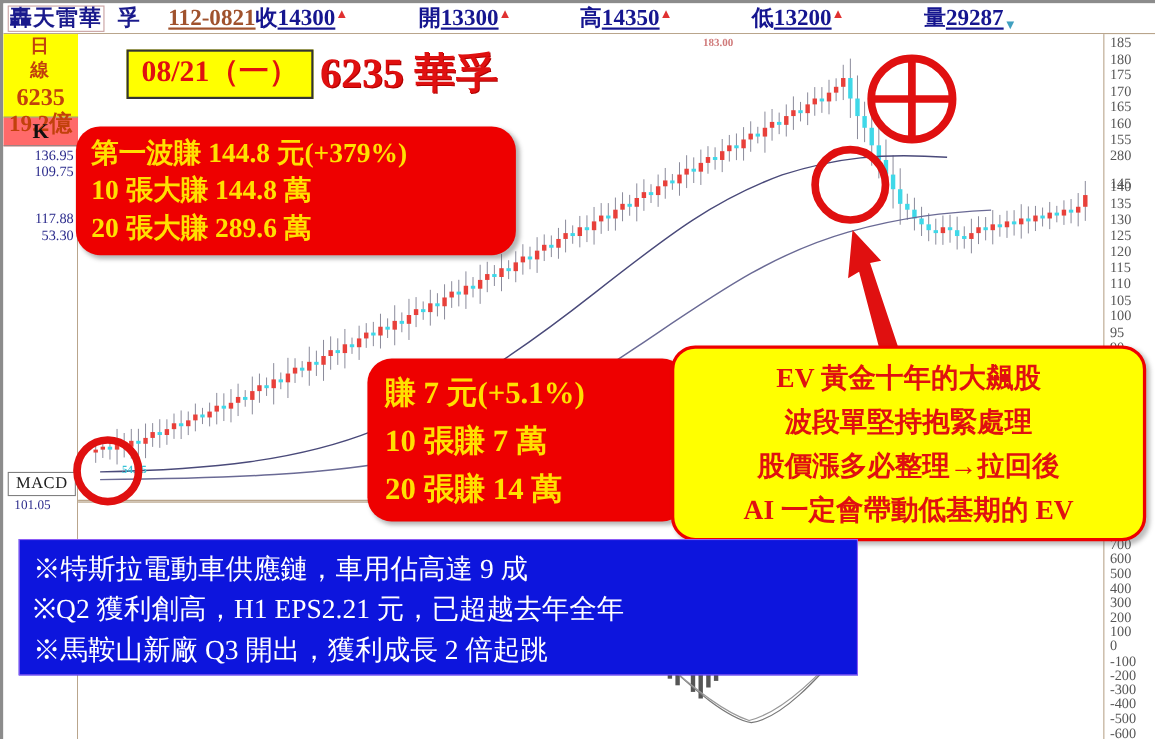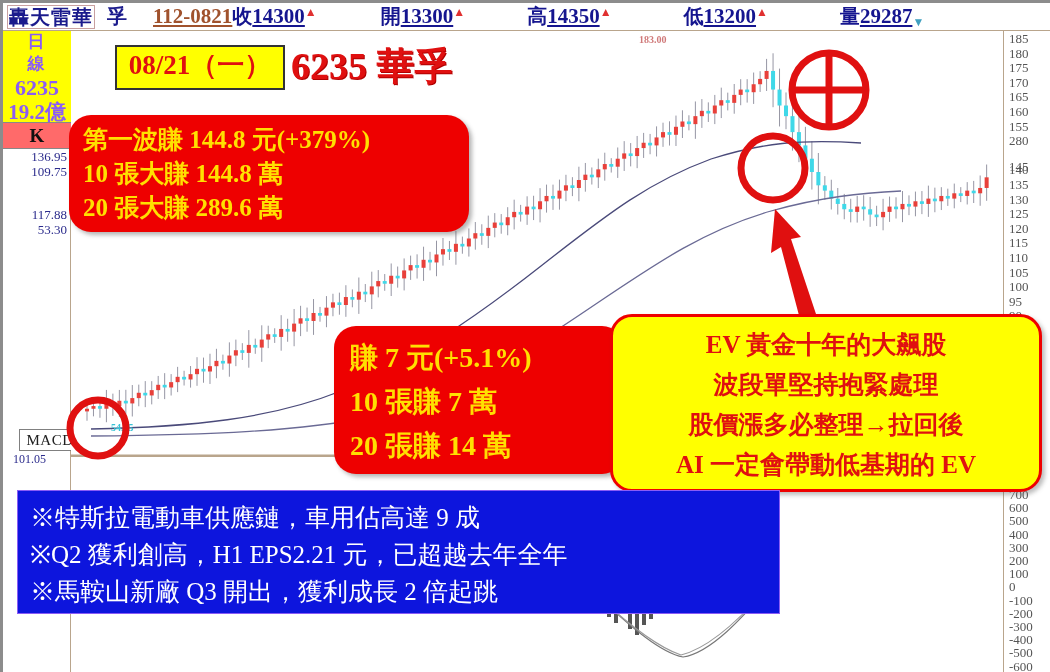--- a/index.html
+++ b/index.html
@@ -59,25 +59,25 @@
   .sp-d { margin-left: 72px; }
 
   
   #left-panel {
     position: absolute; left: 0; top: 28px;
     width: 68px; height: 644px;
     background: #ffffff;
     border-right: 1px solid #b9a58c;
   }
   #period-box {
-    width: 68px; height: 92px;
+    width: 68px; height: 76px;
     background: #ffff00;
     border-bottom: 1px solid #888;
     text-align: center;
-    color: #8b5cf6;
+    color: #c2410c;
   }
   .period-row {
     font-size: 17px; font-weight: bold;
     letter-spacing: 10px; padding-left: 8px; line-height: 22px;
   }
   .code-row { font-size: 22px; font-weight: bold; line-height: 25px; }
   .amt-row  { font-size: 21px; font-weight: bold; line-height: 25px; }
   #k-box {
     width: 68px; height: 26px;
     background: #ff6a6a;
@@ -85,21 +85,21 @@
     text-align: center;
     font-size: 19px; font-weight: bold; color: #101010;
     line-height: 26px;
   }
   .ma-val {
     text-align: right; padding-right: 3px;
     font-size: 13px; color: #2b2b8c; line-height: 15px;
   }
   .ma-gap { height: 28px; }
   #macd-label {
-    position: absolute; left: 16px; top: 426px;
+    position: absolute; left: 4px; top: 426px;
     width: 62px; height: 22px;
     border: 1px solid #808080;
     background: #ffffff;
     font-size: 15px; color: #202020;
     text-align: center; line-height: 20px;
     letter-spacing: 0.5px;
   }
   #macd-val {
     position: absolute; left: 10px; top: 449px;
     font-size: 12px; color: #2b2b8c;

